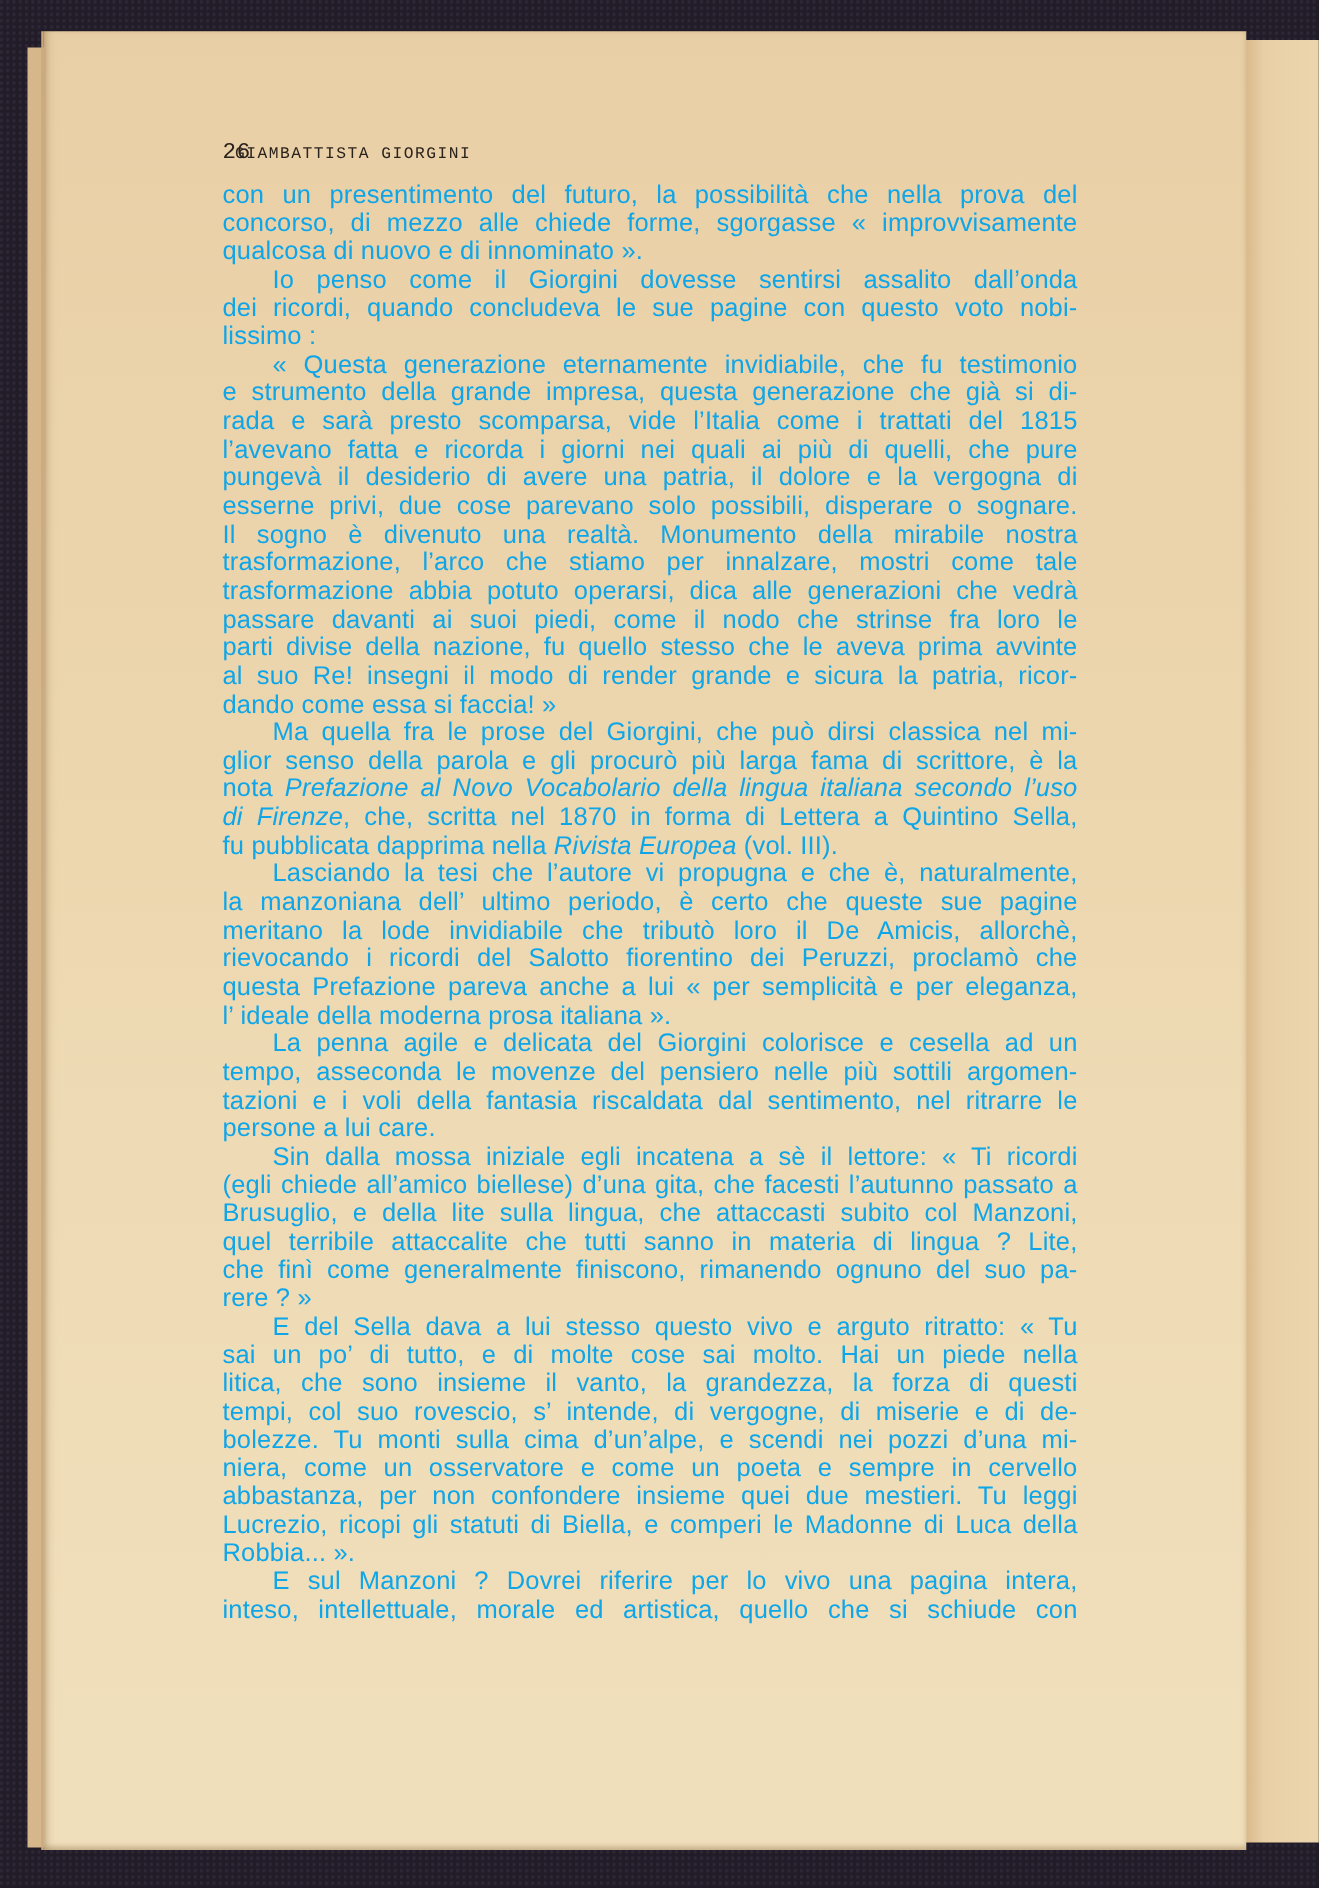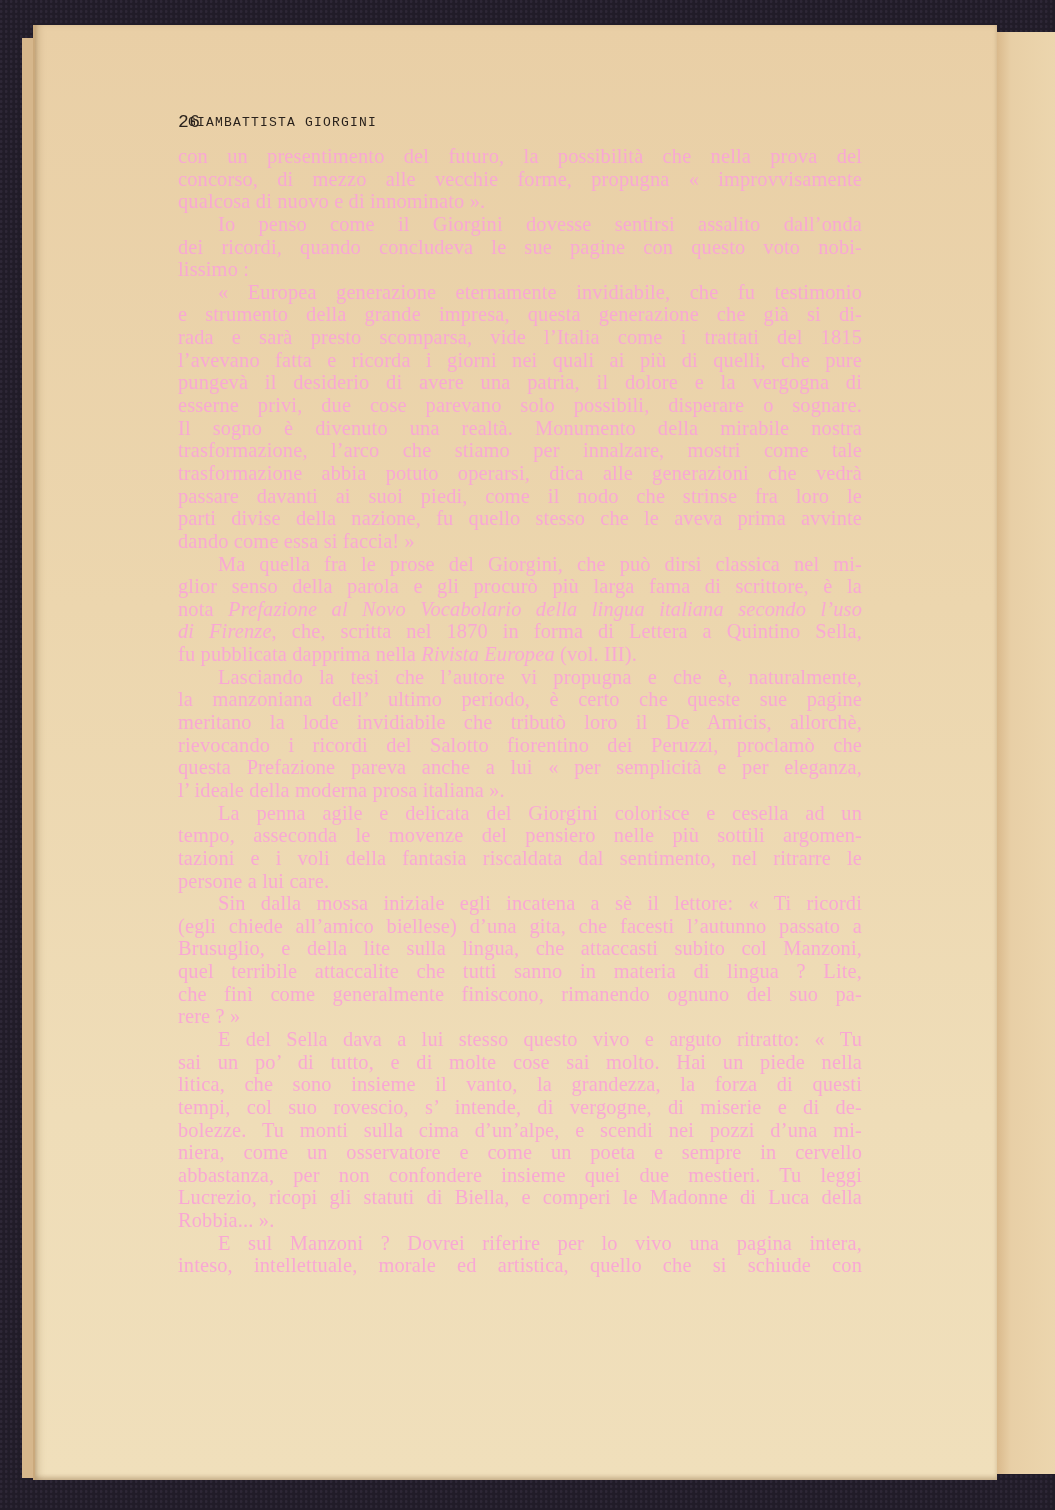--- a/index.html
+++ b/index.html
@@ -38,22 +38,22 @@
   }
   .page-number {
     position:absolute; left:0; top:0; font-size:18px; letter-spacing:0.5px;
   }
   .running-title {
     position:absolute; left:0; right:0; top:3px; text-align:left;
     font-size:13px; letter-spacing:1.2px; padding-left:10px;
   }
   .text-block {
     position:absolute; left:178px; top:145px; width:684px;
-    font-family:Liberation Serif, serif; font-size:20.4px; line-height:22.65px;
-    color:#f9a8d4; letter-spacing:0.15px;
+    font-family:Liberation Sans, sans-serif; font-size:20.4px; line-height:22.65px;
+    color:#0ea5e9; letter-spacing:0.15px;
   }
   .line {
     display:block; white-space:nowrap; text-align:justify; text-align-last:justify;
     height:22.65px; overflow:visible;
   }
   .line.last { text-align-last:left; }
   .line.indent { padding-left:40px; }
   .it { font-style:italic; }
 </style>
 </head>
@@ -66,36 +66,37 @@
 
 <div class="page"></div>
 
 <div class="running-head">
   <span class="page-number">26</span>
   <div class="running-title">GIAMBATTISTA GIORGINI</div>
 </div>
 
 <div class="text-block" id="text-block">
     <span class="line">con un presentimento del futuro, la possibilità che nella prova del</span>
-    <span class="line">concorso, di mezzo alle vecchie forme, propugna « improvvisamente</span>
+    <span class="line">concorso, di mezzo alle chiede forme, sgorgasse « improvvisamente</span>
     <span class="line last">qualcosa di nuovo e di innominato ».</span>
     <span class="line indent">Io penso come il Giorgini dovesse sentirsi assalito dall’onda</span>
     <span class="line">dei ricordi, quando concludeva le sue pagine con questo voto nobi-</span>
     <span class="line last">lissimo :</span>
-    <span class="line indent">« Europea generazione eternamente invidiabile, che fu testimonio</span>
+    <span class="line indent">« Questa generazione eternamente invidiabile, che fu testimonio</span>
     <span class="line">e strumento della grande impresa, questa generazione che già si di-</span>
     <span class="line">rada e sarà presto scomparsa, vide l’Italia come i trattati del 1815</span>
     <span class="line">l’avevano fatta e ricorda i giorni nei quali ai più di quelli, che pure</span>
     <span class="line">pungevà il desiderio di avere una patria, il dolore e la vergogna di</span>
     <span class="line">esserne privi, due cose parevano solo possibili, disperare o sognare.</span>
     <span class="line">Il sogno è divenuto una realtà. Monumento della mirabile nostra</span>
     <span class="line">trasformazione, l’arco che stiamo per innalzare, mostri come tale</span>
     <span class="line">trasformazione abbia potuto operarsi, dica alle generazioni che vedrà</span>
     <span class="line">passare davanti ai suoi piedi, come il nodo che strinse fra loro le</span>
     <span class="line">parti divise della nazione, fu quello stesso che le aveva prima avvinte</span>
+    <span class="line">al suo Re! insegni il modo di render grande e sicura la patria, ricor-</span>
     <span class="line last">dando come essa si faccia! »</span>
     <span class="line indent">Ma quella fra le prose del Giorgini, che può dirsi classica nel mi-</span>
     <span class="line">glior senso della parola e gli procurò più larga fama di scrittore, è la</span>
     <span class="line"><span>nota </span><span class="it">Prefazione al Novo Vocabolario della lingua italiana secondo l’uso</span></span>
     <span class="line"><span class="it">di Firenze</span><span>, che, scritta nel 1870 in forma di Lettera a Quintino Sella,</span></span>
     <span class="line last"><span>fu pubblicata dapprima nella </span><span class="it">Rivista Europea</span><span> (vol. III).</span></span>
     <span class="line indent">Lasciando la tesi che l’autore vi propugna e che è, naturalmente,</span>
     <span class="line">la manzoniana dell’ ultimo periodo, è certo che queste sue pagine</span>
     <span class="line">meritano la lode invidiabile che tributò loro il De Amicis, allorchè,</span>
     <span class="line">rievocando i ricordi del Salotto fiorentino dei Peruzzi, proclamò che</span>

